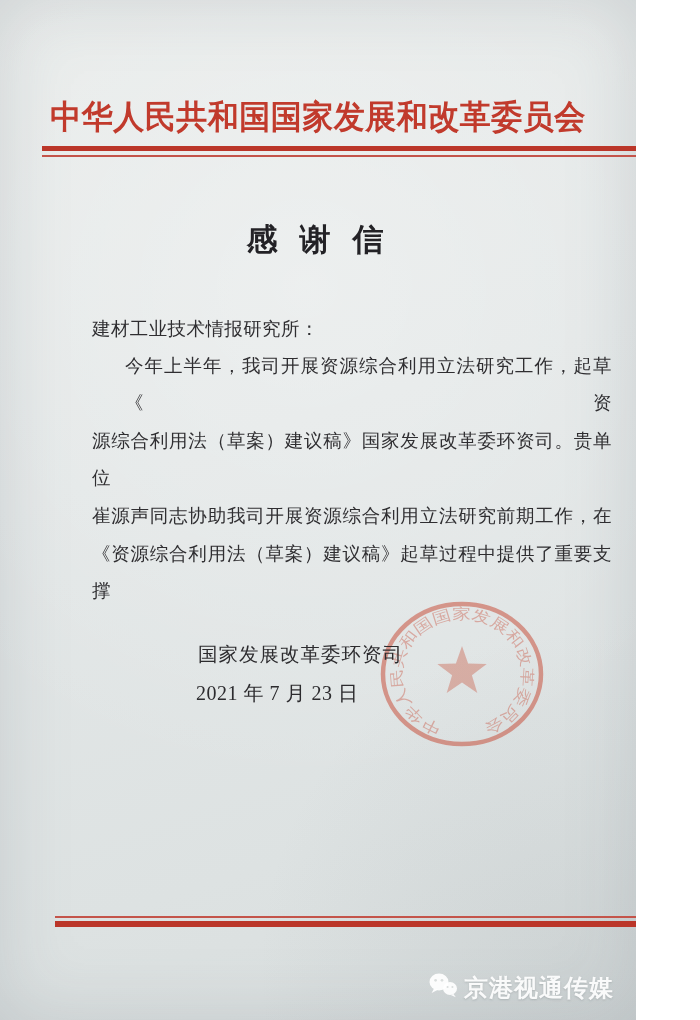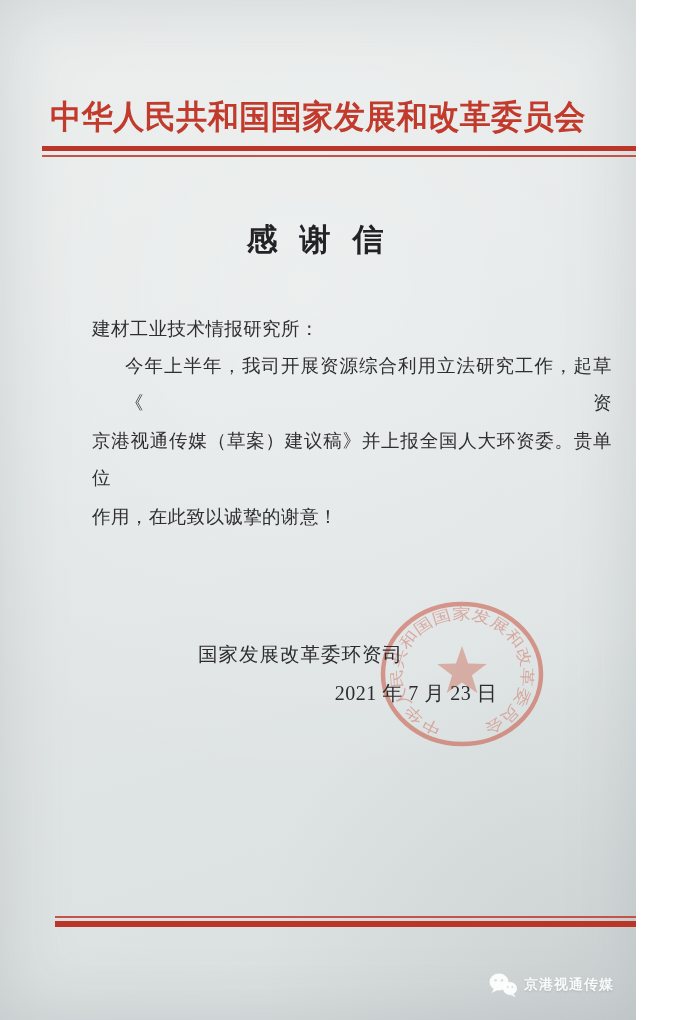--- a/index.html
+++ b/index.html
@@ -46,52 +46,53 @@
   .bline.indent{padding-left:33px;}
   .bline.indent.justify{text-indent:0;}
   
   .sig-org{
     position:absolute;top:641px;left:198px;right:0;
     text-align:left;font-size:19.5px;line-height:28px;color:#2c2b2e;
     letter-spacing:1px;
   }
   .sig-date{
     position:absolute;top:679px;left:196px;right:0;
-    text-align:center;font-size:20px;line-height:28px;color:#2c2b2e;
+    font-size:20px;line-height:28px;color:#2c2b2e;
     letter-spacing:0.5px;
   }
   
   .seal{position:absolute;left:377px;top:600px;width:170px;height:150px;}
   
   .watermark{
     position:absolute;top:972px;right:22px;
-    display:flex;align-items:center;
+    display:flex;align-items:flex-start;
     color:rgba(255,255,255,.92);
     font-family:Liberation Serif, serif;
-    font-size:14px;font-weight:bold;letter-spacing:1px;
+    font-size:24px;font-weight:bold;letter-spacing:1px;
     text-shadow:0 1px 2px rgba(90,100,105,.25);
   }
   .watermark .wicon{margin-right:6px;display:block;}
 </style>
 </head>
 <body>
 
 <div class="photo">
 
   <div class="org-name">中华人民共和国国家发展和改革委员会</div>
   <div class="rule rule-thick-top"></div>
   <div class="rule rule-thin-top"></div>
 
   <div class="letter-title">感谢信</div>
 
   <div class="letter-body">
     <div class="bline">建材工业技术情报研究所：</div>
     <div class="bline indent justify">今年上半年，我司开展资源综合利用立法研究工作，起草《资</div>
-    <div class="bline justify">京港视通传媒（草案）建议稿》并上报全国人大环资委。贵单位</div>
-    <div class="bline">作用，在此致以诚挚的谢意！</div>
+    <div class="bline justify">源综合利用法（草案）建议稿》国家发展改革委环资司。贵单位</div>
+    <div class="bline justify">崔源声同志协助我司开展资源综合利用立法研究前期工作，在</div>
+    <div class="bline justify">《资源综合利用法（草案）建议稿》起草过程中提供了重要支撑</div>
   </div>
 
   <svg class="seal" viewBox="0 0 170 150">
     <defs>
       <filter id="sealblur" x="-10%" y="-10%" width="120%" height="120%">
         <feGaussianBlur stdDeviation="0.7"></feGaussianBlur>
       </filter>
       <path id="sealArc" d="M 64.5 125.7 A 60 55 0 1 1 105.5 125.7" fill="none"></path>
     </defs>
     <g filter="url(#sealblur)" opacity="0.62">

